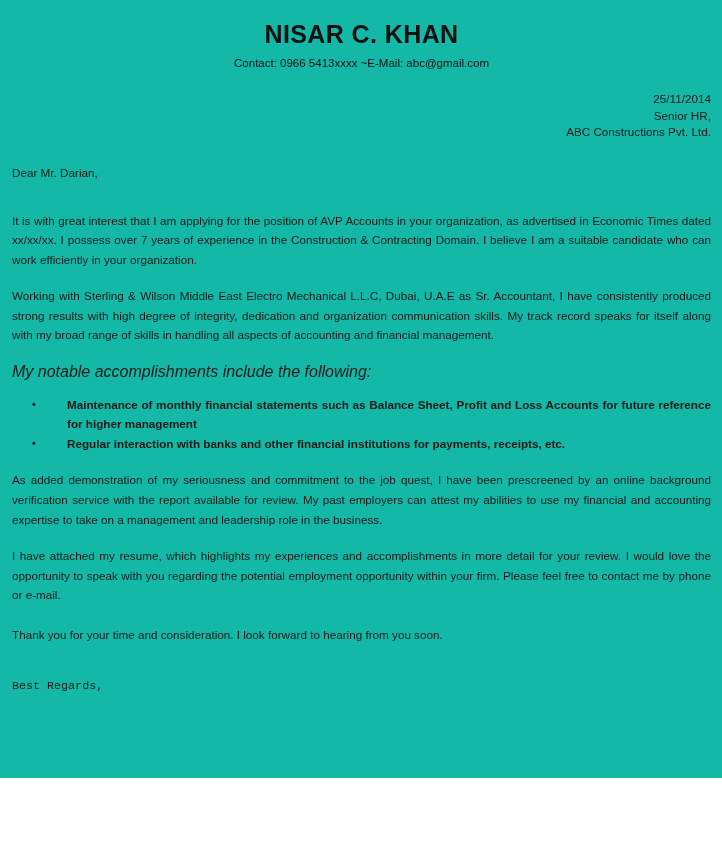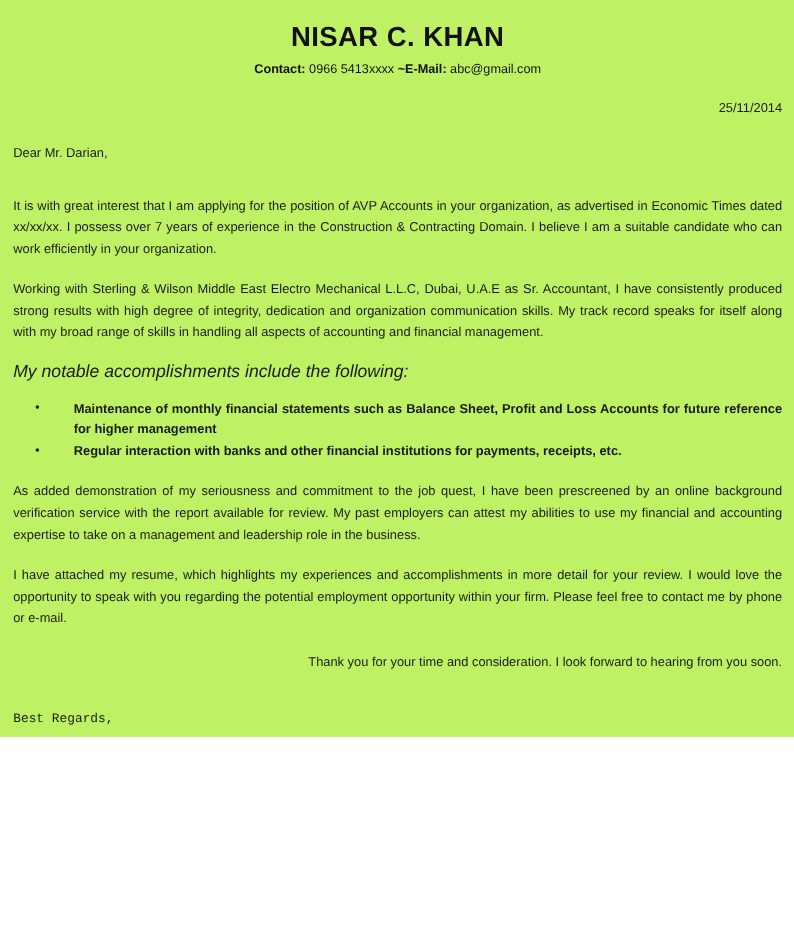--- a/index.html
+++ b/index.html
@@ -12,22 +12,22 @@
     width: 722px;
     height: 862px;
     font-family: "Liberation Sans", sans-serif;
     color: #1a1a1a;
     overflow: hidden;
   }
 
   .page {
     position: relative;
     width: 722px;
-    height: 670px;
-    background: #bef264;
+    height: 778px;
+    background: #14b8a6;
     box-sizing: border-box;
     padding: 12px 11px 0 12px;
   }
 
   
   .letter-header {
     text-align: center;
     margin: 0;
     padding-top: 7px;
   }
@@ -39,21 +39,21 @@
     margin: 0;
     color: #111111;
   }
   .contact-line {
     font-size: 11.5px;
     line-height: 16px;
     margin: 6px 0 0 0;
     color: #111111;
   }
   .contact-line .lbl {
-    font-weight: bold;
+    font-weight: normal;
   }
 
   
   .address-block {
     margin: 20px 0 0 0;
     font-size: 11.7px;
     line-height: 16.5px;
     text-align: right;
   }
   .address-line {
@@ -112,21 +112,20 @@
     font-size: 11px;
     line-height: 19.6px;
     font-weight: bold;
   }
 
   
   .closing-thanks {
     margin: 20px 0 0 0;
     font-size: 11.7px;
     line-height: 19.6px;
-    text-align: right;
   }
   .regards {
     margin: 33px 0 0 0;
     font-size: 11.7px;
     line-height: 16px;
     font-family: Liberation Mono, monospace;
   }
 </style>
 </head>
 <body>
@@ -135,20 +134,22 @@
 
   <div class="letter-header">
     <h1 class="name-title">NISAR C. KHAN</h1>
     <div class="contact-line">
       <span class="lbl">Contact:</span><span> </span><span>0966 5413xxxx</span><span> </span><span class="lbl">~E-Mail:</span><span> </span><span>abc@gmail.com</span>
     </div>
   </div>
 
   <div class="address-block">
     <div class="address-line">25/11/2014</div>
+    <div class="address-line">Senior HR,</div>
+    <div class="address-line">ABC Constructions Pvt. Ltd.</div>
   </div>
 
   <div class="salutation">Dear Mr. Darian,</div>
 
   <p class="para first-body">It is with great interest that I am applying for the position of AVP Accounts in your organization, as advertised in Economic Times dated xx/xx/xx. I possess over 7 years of experience in the Construction &amp; Contracting Domain. I believe I am a suitable candidate who can work efficiently in your organization.</p>
 
   <p class="para">Working with Sterling &amp; Wilson Middle East Electro Mechanical L.L.C, Dubai, U.A.E as Sr. Accountant, I have consistently produced strong results with high degree of integrity, dedication and organization communication skills. My track record speaks for itself along with my broad range of skills in handling all aspects of accounting and financial management.</p>
 
 
   <div class="intro-list">My notable accomplishments include the following:</div>

